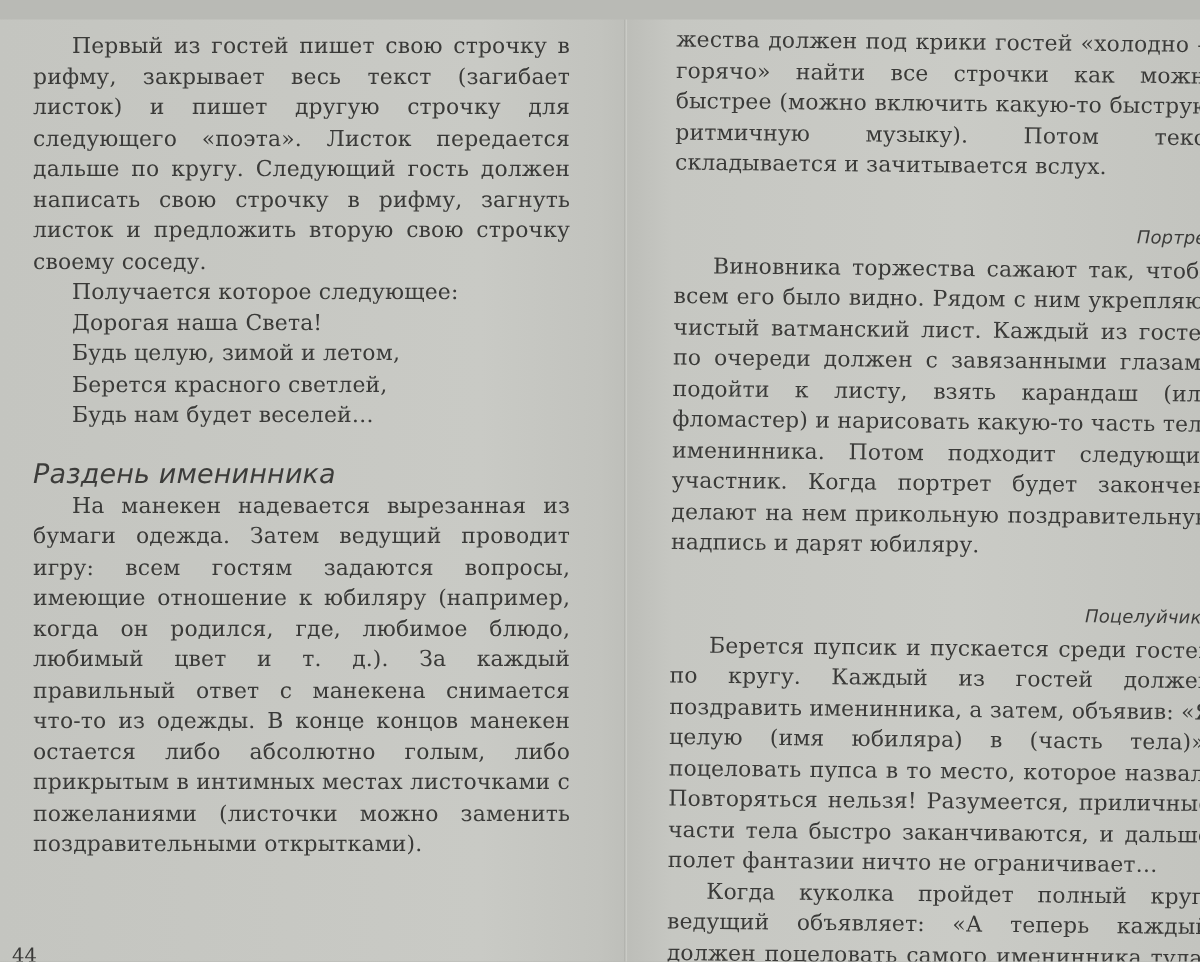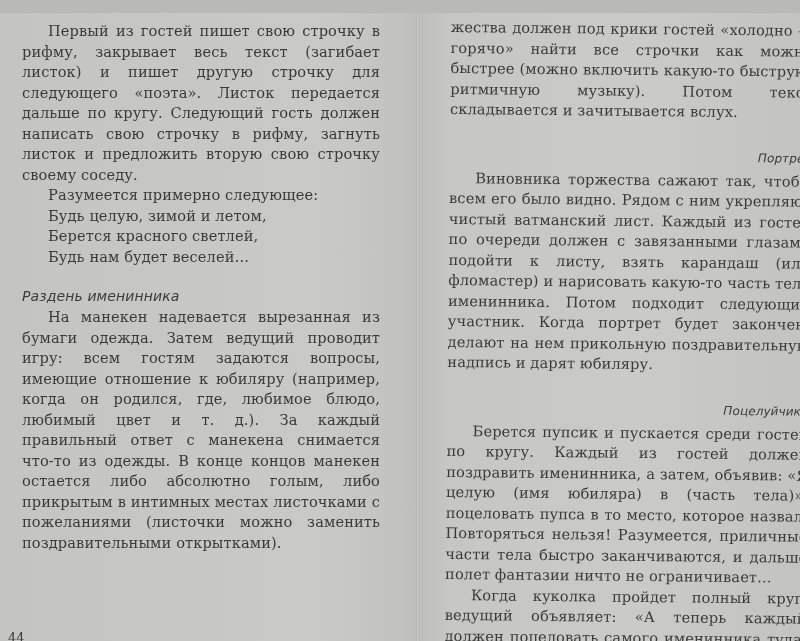--- a/index.html
+++ b/index.html
@@ -27,42 +27,43 @@
     text-align: justify; letter-spacing: 0.1px;
   }
   .page.left .text { left: 22px; width: 358px; top: 8px; }
   .page.right .text { left: 26px; width: 362px; top: 4px; transform: rotate(0.6deg); transform-origin: left top; }
   .text p { margin: 0; text-indent: 26px; }
   .text p.noindent { text-indent: 0; }
   .poem { margin: 0 0 0 26px; }
   .poem div { line-height: 20.5px; }
   .subhead-left {
     font-family: "DejaVu Sans", "Liberation Sans", sans-serif;
-    font-style: italic; font-size: 14px; color: #3c3c3a;
+    font-style: italic; font-size: 18px; color: #3c3c3a;
     margin-top: 20px; margin-bottom: 2px; line-height: 18px;
   }
   .subhead-right {
     font-family: "DejaVu Sans", "Liberation Sans", sans-serif;
     font-style: italic; font-size: 12px; color: #3c3c3a;
     text-align: right; line-height: 18px; margin-top: 26px; margin-bottom: 4px;
   }
   .pagenum { position: absolute; font-size: 13px; color: #3a3a38; }
   .pagenum.left { left: 8px; top: 617px; }
 </style>
 </head>
 <body>
 
 <div class="spread">
   <div class="spine"></div>
 
   <div class="page left">
     <div class="text">
       <p>Первый из гостей пишет свою строчку в рифму, закрывает весь текст (загибает листок) и пишет другую строчку для следующего «поэта». Листок передается дальше по кругу. Следующий гость должен написать свою строчку в рифму, загнуть листок и предложить вторую свою строчку своему соседу.</p>
-      <p>Разумеется примерно следующее:</p>
+      <p>Получается которое следующее:</p>
       <div class="poem">
+        <div>Дорогая наша Света!</div>
         <div>Будь целую, зимой и летом,</div>
         <div>Берется красного светлей,</div>
         <div>Будь нам будет веселей…</div>
       </div>
 
       <div class="subhead-left">Раздень именинника</div>
       <p>На манекен надевается вырезанная из бумаги одежда. Затем ведущий проводит игру: всем гостям задаются вопросы, имеющие отношение к юбиляру (например, когда он родился, где, любимое блюдо, любимый цвет и т. д.). За каждый правильный ответ с манекена снимается что-то из одежды. В конце концов манекен остается либо абсолютно голым, либо прикрытым в интимных местах листочками с пожеланиями (листочки можно заменить поздравительными открытками).</p>
 
     </div>
     <div class="pagenum left">44</div>

